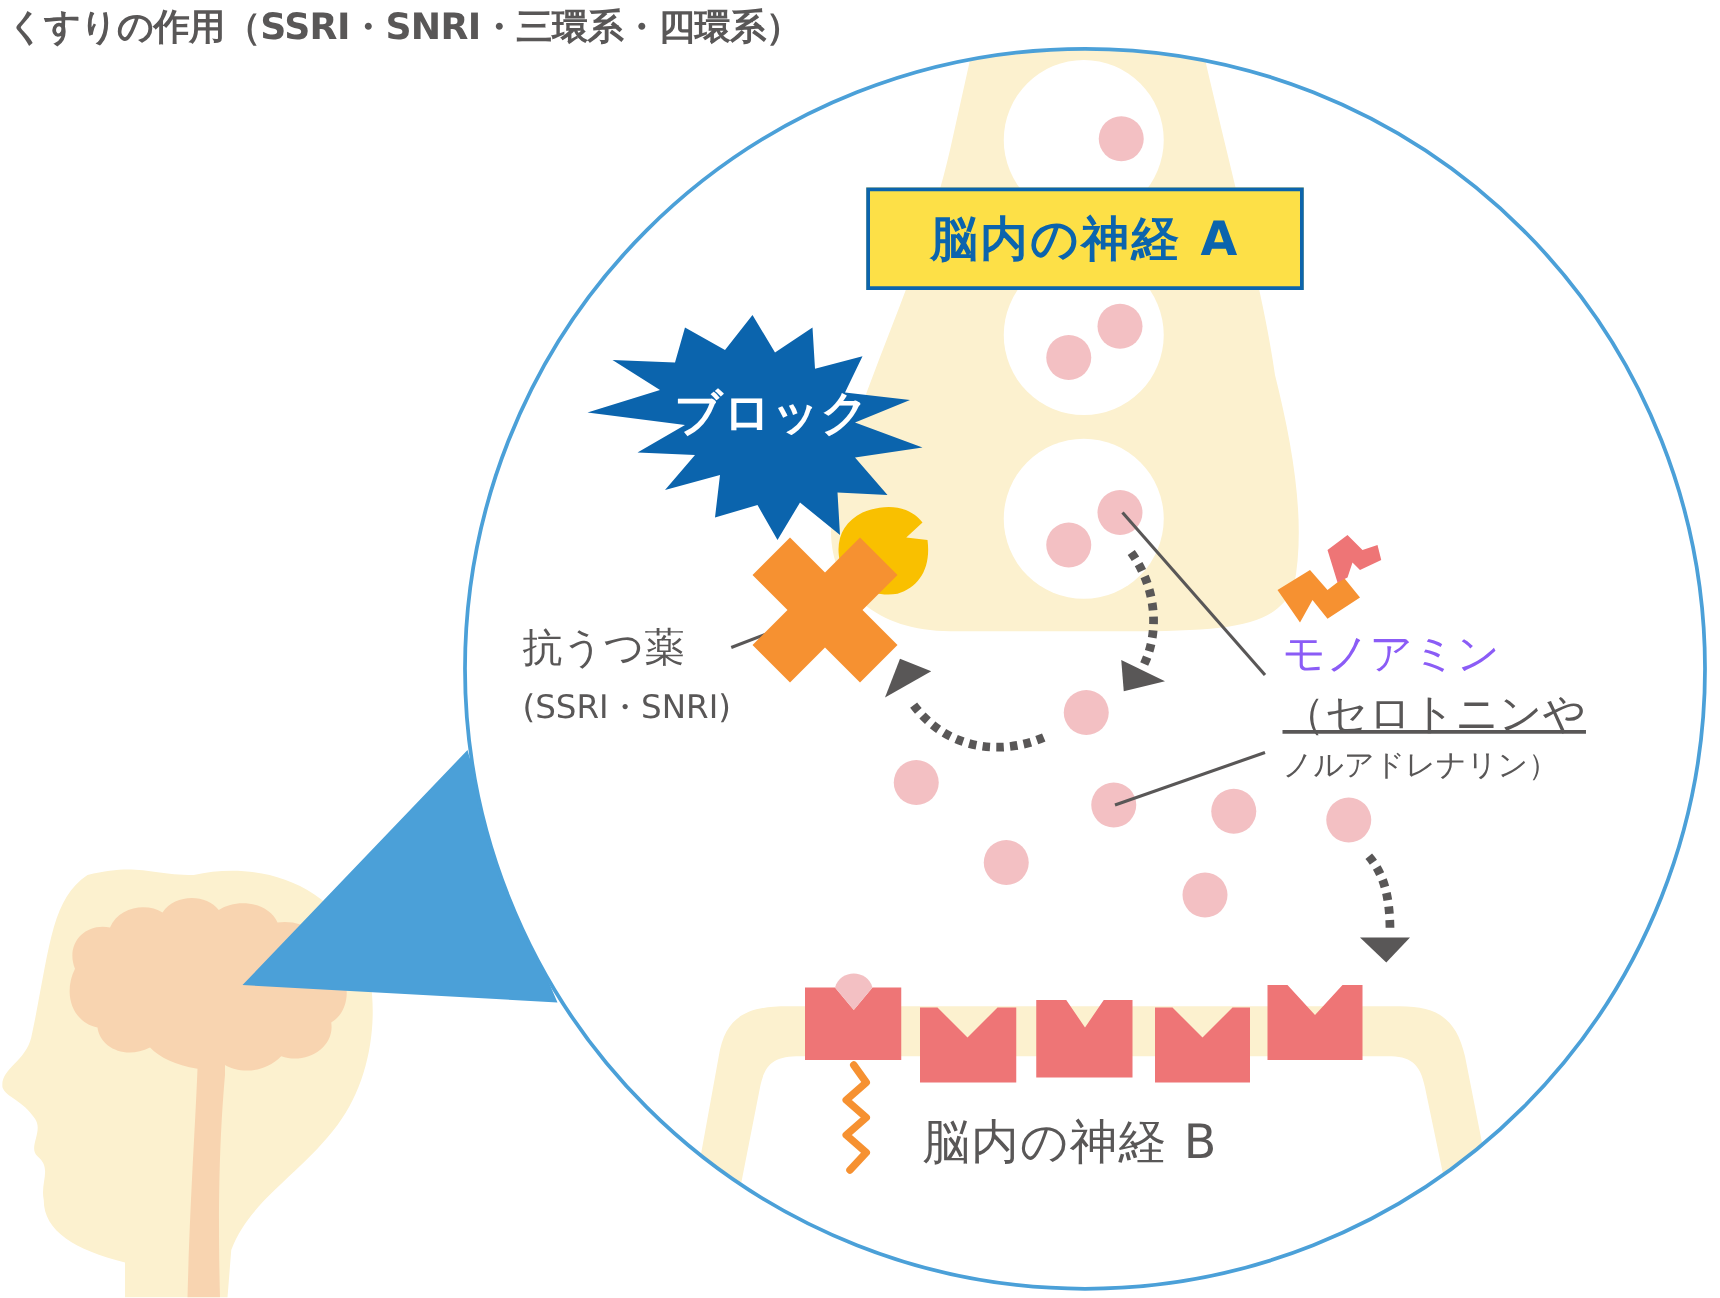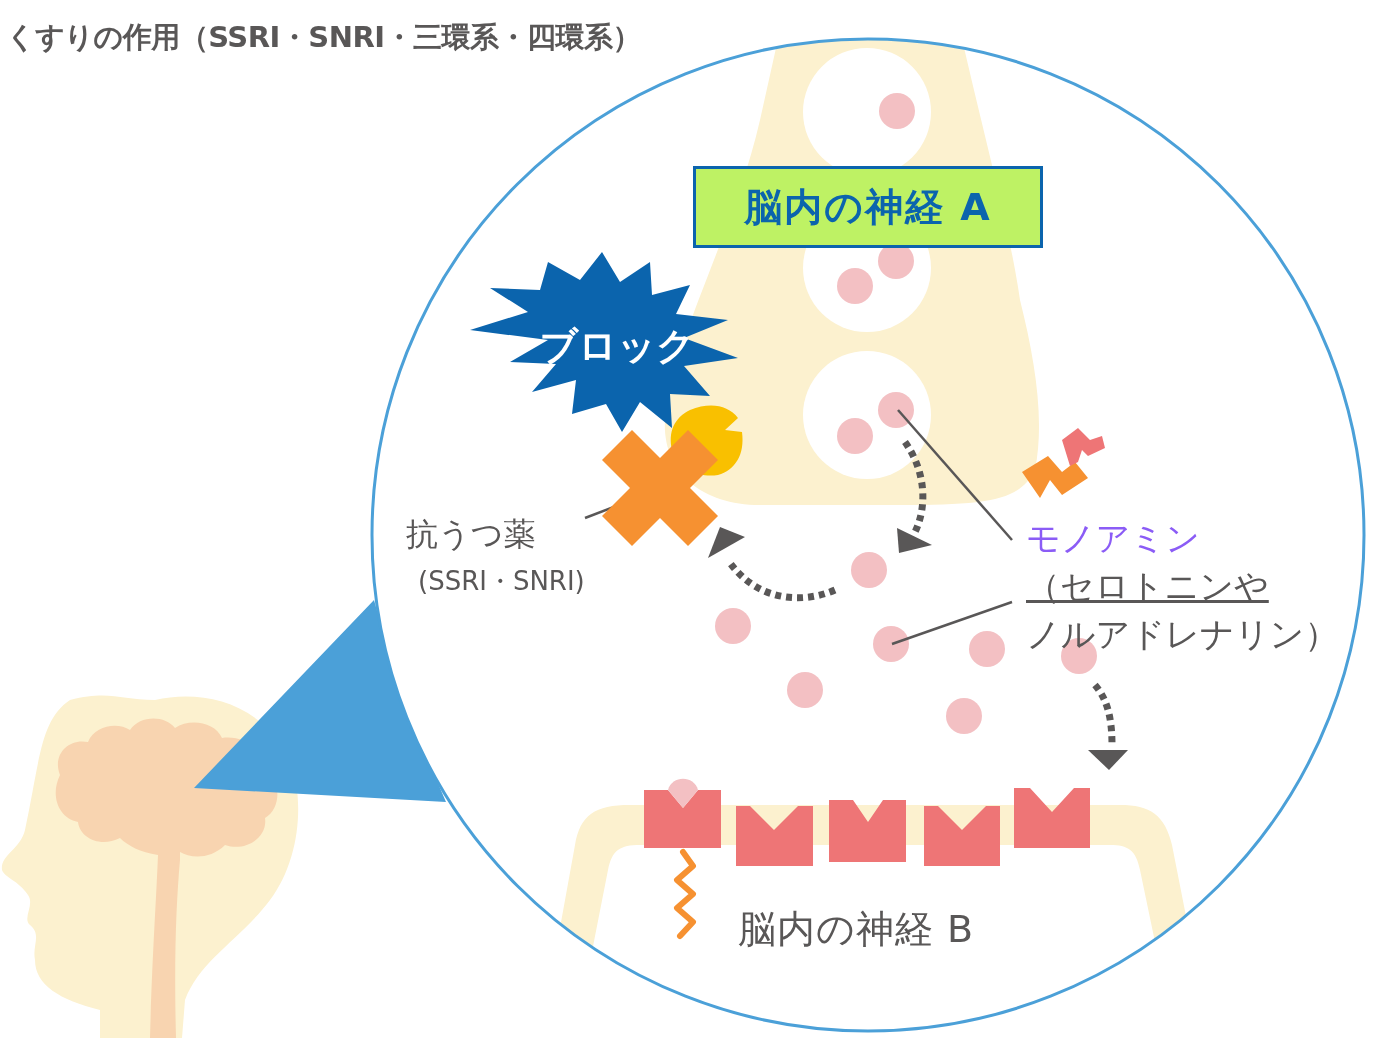--- a/index.html
+++ b/index.html
@@ -1,30 +1,30 @@
 <!DOCTYPE html>
 <html><head>
 <meta charset="utf-8">
 <style>
   html, body { margin: 0; padding: 0; background: #ffffff; }
   body { width: 1376px; height: 1038px; position: relative; overflow: hidden;
          font-family: "DejaVu Sans", "Liberation Sans", sans-serif; }
   .stage { position: absolute; left: 0; top: 0; width: 1376px; height: 1038px; }
   svg.art { position: absolute; left: 0; top: 0; }
-  .txt { position: absolute; white-space: nowrap; color: #595757; margin-top: 16px; }
+  .txt { position: absolute; white-space: nowrap; color: #595757; }
   .title { left: 6px; top: 2px; font-size: 29px; font-weight: bold; color: #595757; letter-spacing: -0.5px; }
   .labelA { left: 693px; top: 150px; width: 350px; height: 82px; box-sizing: border-box;
-            border: 3px solid #0b64ad; background: #bef264; color: #0b64ad;
+            border: 3px solid #0b64ad; background: #fde047; color: #0b64ad;
             font-size: 38px; font-weight: bold; display: flex; align-items: center; justify-content: center; letter-spacing: 2px; }
   .block-label { left: 515px; top: 305px; width: 180px; text-align: right; color: #ffffff; font-size: 38px; font-weight: bold; }
-  .drug-label { left: 406px; top: 497px; font-size: 32px; color: #595757; }
+  .drug-label { left: 418px; top: 497px; font-size: 32px; color: #595757; }
   .drug-sub { left: 418px; top: 548px; font-size: 26px; color: #595757; }
   .mono-l1 { left: 1026px; top: 500px; font-size: 34px; color: #8b5cf6; }
   .mono-l2 { left: 1026px; top: 548px; font-size: 34px; color: #595757; text-decoration: underline; }
-  .mono-l3 { left: 1026px; top: 596px; font-size: 34px; color: #595757; }
+  .mono-l3 { left: 1026px; top: 596px; font-size: 24px; color: #595757; }
   .labelB { left: 738px; top: 888px; font-size: 38px; color: #595757; letter-spacing: 1px; }
 </style>
 </head>
 <body>
 
 <div class="stage">
 
   <svg class="art" width="1376" height="1038" viewBox="0 0 1376 1038">
     <defs>
       <clipPath id="circleClip">

